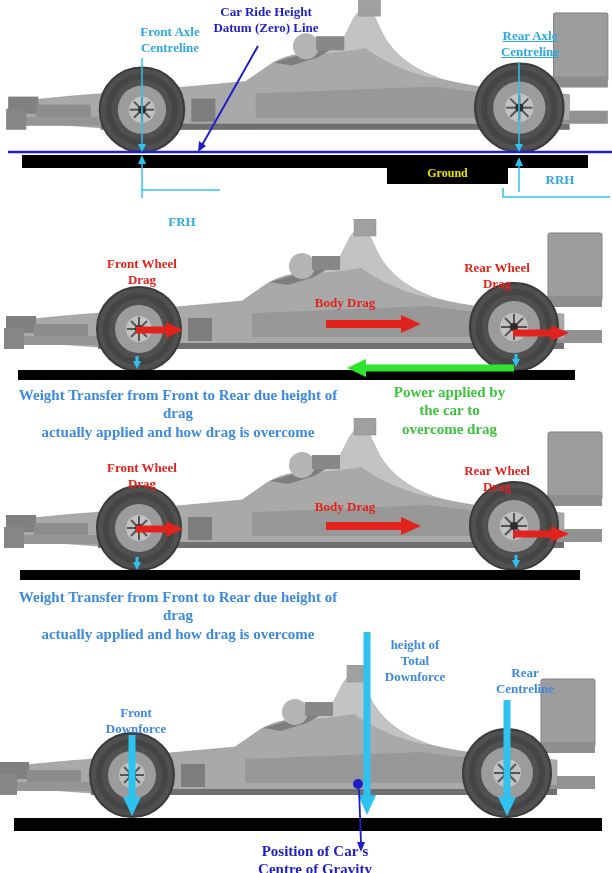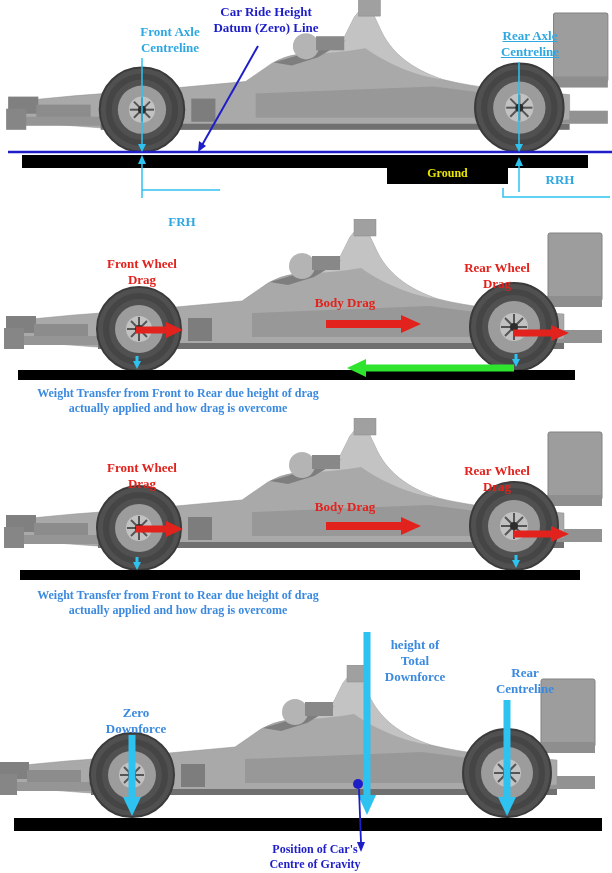--- a/index.html
+++ b/index.html
@@ -11,21 +11,21 @@
   html,body{margin:0;padding:0;background:#fff;}
   .page{
     position:relative;width:612px;height:873px;background:#ffffff;
     overflow:hidden;font-family:"Liberation Serif", serif;
   }
   .overlay{position:absolute;left:0;top:0;width:612px;height:873px;z-index:1;}
   .lbl{
     position:absolute;z-index:5;text-align:center;white-space:pre-line;
     font-weight:bold;font-size:13px;line-height:1.22;
   }
-  .sm{font-size:12px;}
+  .sm{font-size:15px;}
   .cyan{color:var(--cyan_text);}
   .blue{color:var(--blue_text);}
   .darkblue{color:var(--dark_blue);}
   .red{color:var(--red);}
   .green{color:var(--green_text);}
   .ground-box{
     position:absolute;z-index:5;background:#000;color:var(--yellow);
     font-weight:bold;font-size:12px;text-align:center;line-height:21px;
     font-family:"Liberation Serif", serif;
   }
@@ -204,32 +204,35 @@
   <div class="ground-box" style="left:387px;top:163px;width:121px;height:21px;">Ground</div>
   <div class="lbl cyan" style="left:530px;top:172px;width:60px;">RRH</div>
 
   <div class="lbl red" style="left:82px;top:256px;width:120px;">Front Wheel
 Drag</div>
   <div class="lbl red" style="left:290px;top:295px;width:110px;">Body Drag</div>
   <div class="lbl red" style="left:437px;top:260px;width:120px;">Rear Wheel
 Drag</div>
   <div class="lbl blue sm" style="left:8px;top:386px;width:340px;">Weight Transfer from Front to Rear due height of drag
 actually applied and how drag is overcome</div>
+  <div class="lbl green sm" style="left:382px;top:383px;width:135px;">Power applied by
+the car to
+overcome drag</div>
 
   <div class="lbl red" style="left:82px;top:460px;width:120px;">Front Wheel
 Drag</div>
   <div class="lbl red" style="left:290px;top:499px;width:110px;">Body Drag</div>
   <div class="lbl red" style="left:437px;top:463px;width:120px;">Rear Wheel
 Drag</div>
   <div class="lbl blue sm" style="left:8px;top:588px;width:340px;">Weight Transfer from Front to Rear due height of drag
 actually applied and how drag is overcome</div>
 
   <div class="lbl blue" style="left:370px;top:637px;width:90px;">height of
 Total
 Downforce</div>
   <div class="lbl blue" style="left:465px;top:665px;width:120px;">Rear
 Centreline</div>
-  <div class="lbl blue" style="left:76px;top:705px;width:120px;">Zero
+  <div class="lbl blue" style="left:76px;top:705px;width:120px;">Front
 Downforce</div>
   <div class="lbl darkblue sm" style="left:235px;top:842px;width:160px;">Position of Car's
 Centre of Gravity</div>
 
 </div>
 
 </body></html>

